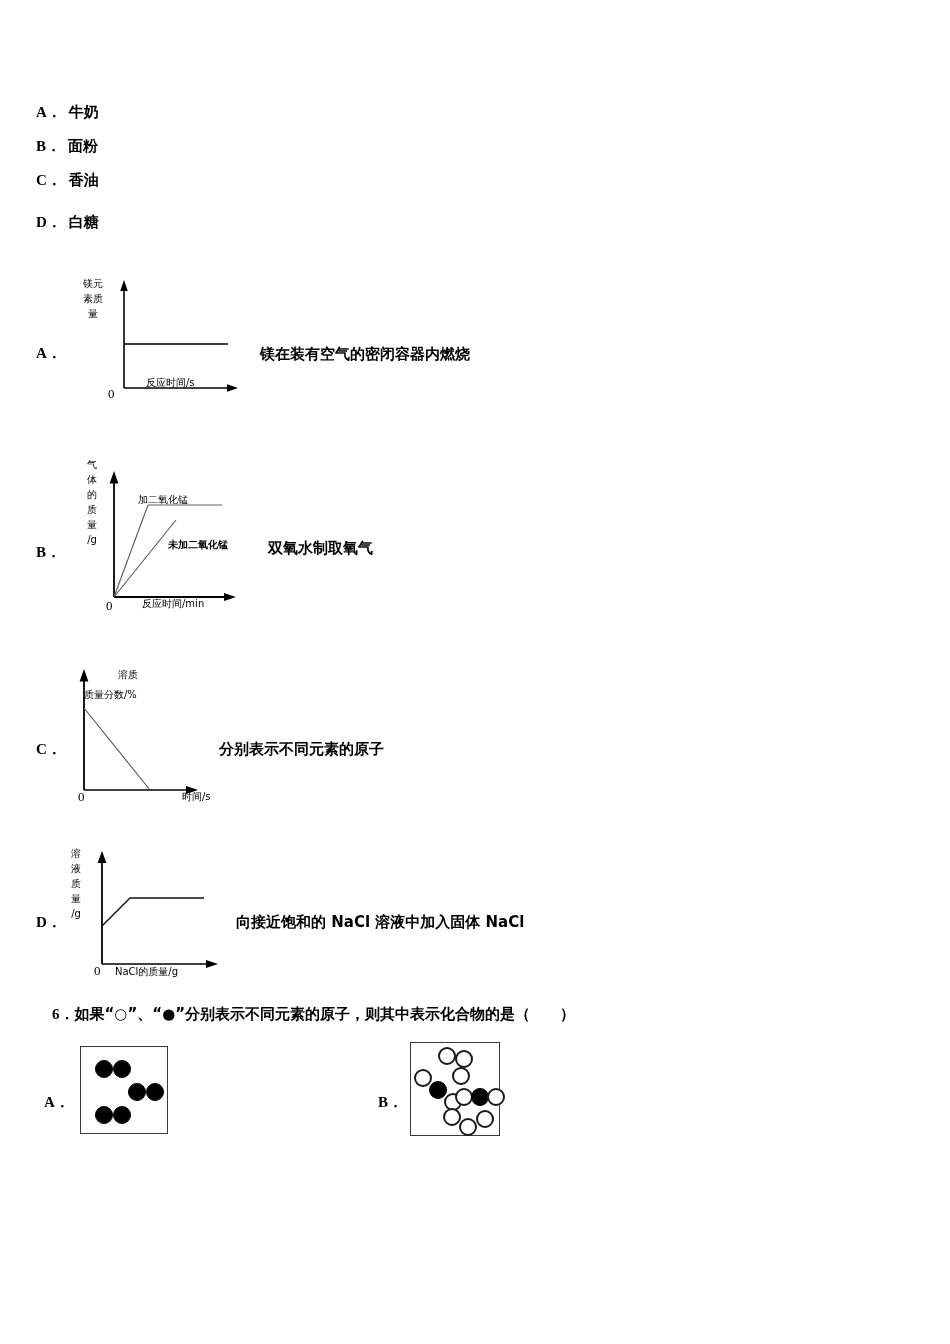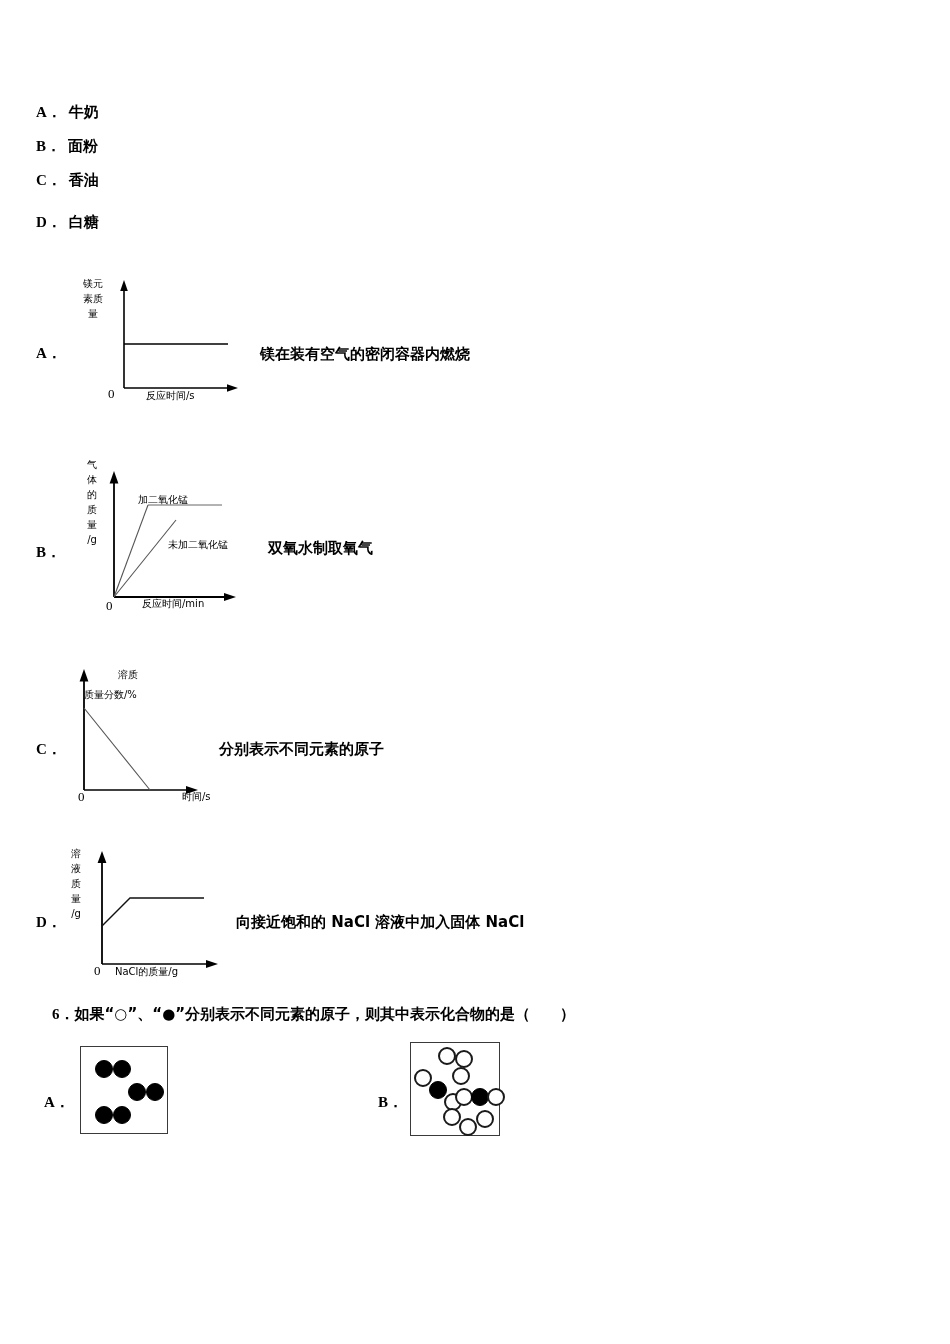--- a/index.html
+++ b/index.html
@@ -160,21 +160,21 @@
 
       <line x1="14" y1="66" x2="118" y2="66" stroke="#000" stroke-width="1.4"></line>
     </svg>
 
     <div class="axis-label vert-stack" style="left:76px; top:276px; width:34px;">
       <div>镁元</div>
       <div>素质</div>
       <div>量</div>
     </div>
     <div class="axis-zero" style="left:108px; top:386px;">0</div>
-    <div class="axis-label" style="left:146px; top:389px;text-align:center;">反应时间/s</div>
+    <div class="axis-label" style="left:146px; top:376px;text-align:center;">反应时间/s</div>
 
     <div class="chart-desc" style="left:260px; top:345px;">镁在装有空气的密闭容器内燃烧</div>
   </div>
 
   <div class="chart-block" style="left:0; top:0;">
     <div class="chart-letter" style="left:36px; top:543px;">B．</div>
 
     <svg class="chart-svg" style="left:100px; top:465px;" width="160" height="145" viewBox="0 0 160 145">
 
       <line x1="14" y1="132" x2="14" y2="16" stroke="#000" stroke-width="1.8"></line>
@@ -195,21 +195,21 @@
       <div>体</div>
       <div>的</div>
       <div>质</div>
       <div>量</div>
       <div>/g</div>
     </div>
     <div class="axis-zero" style="left:106px; top:598px;">0</div>
     <div class="axis-label" style="left:142px; top:597px;">反应时间/min</div>
 
     <div class="curve-label" style="left:138px; top:493px;">加二氧化锰</div>
-    <div class="curve-label" style="left:168px; top:538px;">未加二氧化锰</div>
+    <div class="curve-label" style="left:168px; top:538px;font-weight:bold;">未加二氧化锰</div>
 
     <div class="chart-desc" style="left:268px; top:539px;">双氧水制取氧气</div>
   </div>
 
   <div class="chart-block" style="left:0; top:0;">
     <div class="chart-letter" style="left:36px; top:740px;">C．</div>
 
     <svg class="chart-svg" style="left:70px; top:665px;" width="160" height="140" viewBox="0 0 160 140">
 
       <line x1="14" y1="125" x2="14" y2="14" stroke="#000" stroke-width="1.8"></line>

